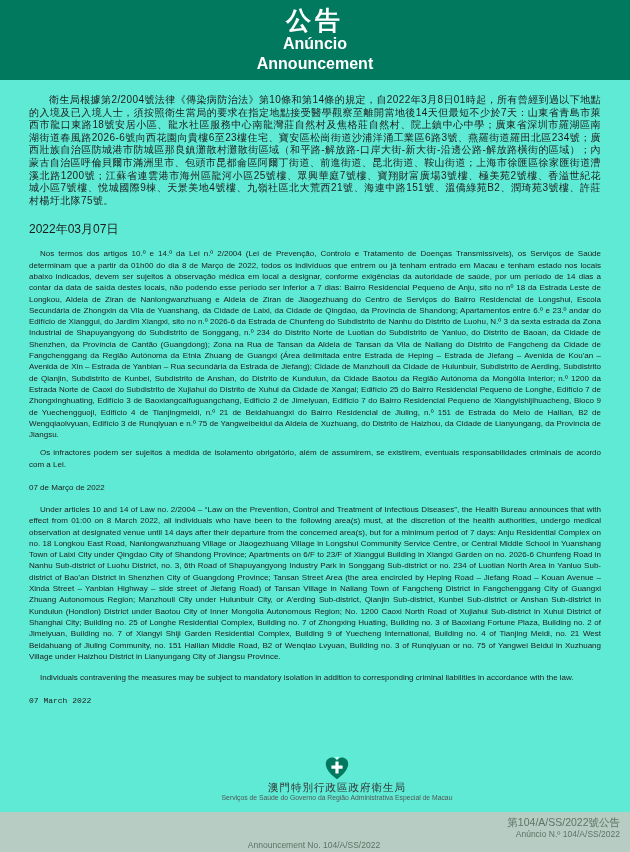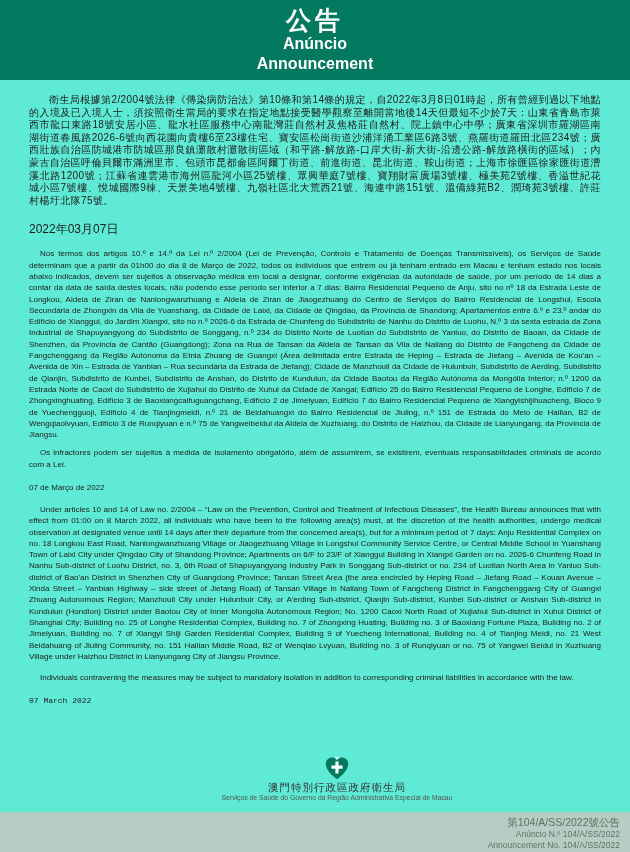--- a/index.html
+++ b/index.html
@@ -61,21 +61,21 @@
   .footer-bar{
     position:absolute;left:0;right:0;bottom:0;height:40px;
     background:var(--footer-bar);
     color:var(--footer-bar-text);
     text-align:right;
     padding:4px 10px 0 8px;
     box-sizing:border-box;
   }
   .footer-bar .ref-zh{font-size:10.5px;line-height:13px;}
   .footer-bar .ref-pt{font-size:8.5px;line-height:10.5px;}
-  .footer-bar .ref-en{font-size:8.5px;line-height:10.5px;}
+  .footer-bar .ref-en{font-size:8.5px;line-height:10.5px;text-align:center;}
 </style>
 </head>
 <body>
 
 <div class="page">
 
   <div class="header">
     <div class="t-zh">公告</div>
     <div class="t-pt">Anúncio</div>
     <div class="t-en">Announcement</div>

